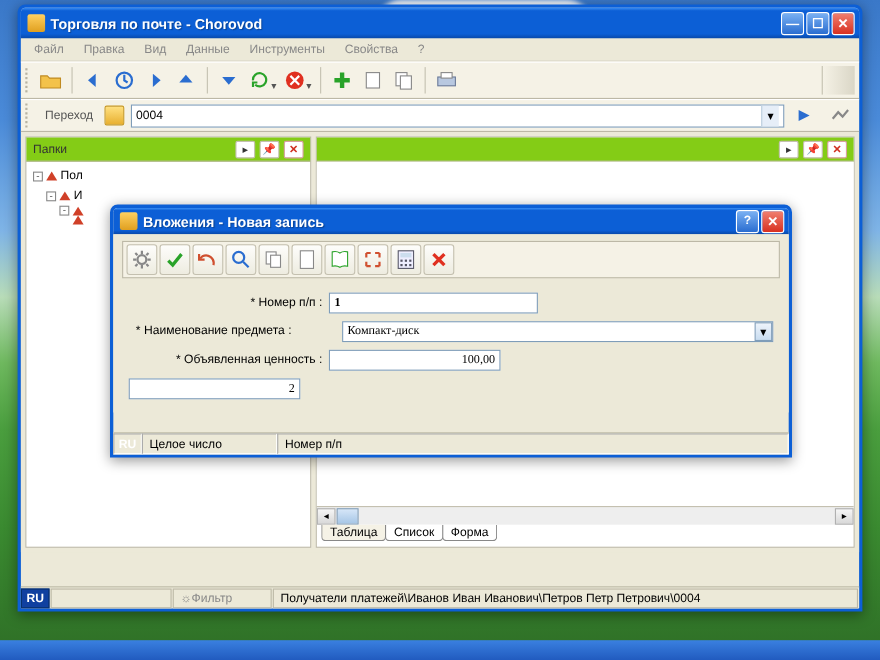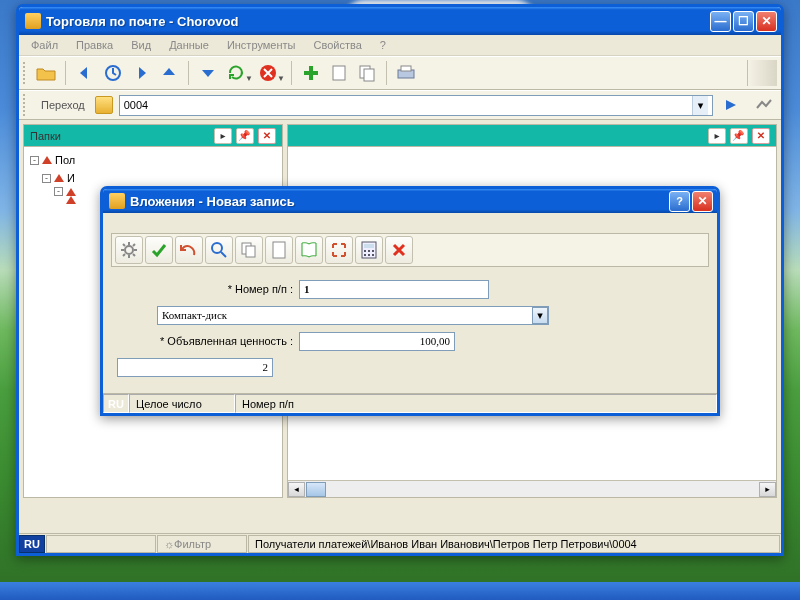--- a/index.html
+++ b/index.html
@@ -42,21 +42,21 @@
 
   .navbar { height:30px; border-top:1px solid #fff; border-bottom:1px solid #bcb8a6; background:#f5f2e6; display:flex; align-items:center; padding:0 4px; gap:6px;}
   .navlabel { color:#555; padding:0 4px;}
   .navicon { width:18px; height:18px; background:linear-gradient(#ffe080,#e8b030); border:1px solid #c89820; border-radius:2px;}
   .navfield { flex:1; height:21px; background:#fff; border:1px solid #7f9db9; padding:2px 4px; display:flex; align-items:center;}
   .navfield .ddbtn { width:16px; height:19px; border-left:1px solid #bcd; margin-left:auto; display:flex; align-items:center; justify-content:center; background:#e6eef8;}
   .svcbar { height:20px; border-top:1px solid #fff; background:#f5f2e6; display:flex; align-items:center; padding-left:8px; color:#555;}
 
   .content { position:relative; flex:1; display:flex; background:#ece9d8; height:382px;}
   .left-panel { width:260px; border:1px solid #bcb8a6; margin:4px; background:#fff; display:flex; flex-direction:column;}
-  .panel-hdr { height:22px; background:#14b8a6; border-bottom:1px solid #bcb8a6; display:flex; align-items:center; padding:4px 6px; color:#333;}
+  .panel-hdr { height:22px; background:#84cc16; border-bottom:1px solid #bcb8a6; display:flex; align-items:center; padding:4px 6px; color:#333;}
   .panel-hdr .hctrl{ margin-left:auto; display:flex; gap:4px;}
   .hbtn { width:18px; height:16px; border:1px solid #c4c0b0; border-radius:2px; background:#fff; display:flex; align-items:center; justify-content:center; font-size:10px;}
   .hbtn.x{ color:#d03020; font-weight:bold; border-color:#d8a0a0;}
   .tree { padding:4px 6px; font-size:11px; line-height:18px; color:#000;}
   .tree .row{ display:flex; align-items:center; gap:3px;}
   .tree .ind1{margin-left:12px;} .tree .ind2{margin-left:24px;} .tree .ind3{margin-left:36px;}
   .minus{width:9px;height:9px;border:1px solid #888;font-size:9px;line-height:7px;text-align:center;color:#555;}
   .up-ic{width:0;height:0;border-left:5px solid transparent;border-right:5px solid transparent;border-bottom:8px solid #d04028;}
 
   .right-panel { flex:1; border:1px solid #bcb8a6; margin:4px 4px 4px 0; background:#fff; display:flex; flex-direction:column; position:relative;}
@@ -70,21 +70,21 @@
   .tab{ border:1px solid #888; border-top:none; border-radius:0 0 4px 4px; padding:1px 7px; margin-right:-1px; background:#fff; font-size:11px;}
   .tab.sel{background:#f5f2e6;}
 
   .statusbar { position:absolute; bottom:0; left:0; right:0; height:20px; background:#ece9d8; border-top:1px solid #bcb8a6; display:flex; align-items:center;}
   .status-cell{ height:18px; border:1px solid #bcb8a6; display:flex; align-items:center; padding:0 6px; margin-right:1px; background:#ece9d8;}
   .ru { width:26px; justify-content:center; background:#1040a0; color:#fff; font-weight:bold; border:1px solid #08306a;}
 
   
   .win-dlg { top:186px; left:100px; width:620px; height:230px; border-width:3px;}
   .win-dlg .titlebar{height:24px;}
-  .dlg-body{ padding:20px 8px 4px 8px; background:#ece9d8;}
+  .dlg-body{ padding:6px 8px 4px 8px; background:#ece9d8;}
   .dlg-toolbar{ height:34px; border:1px solid #bcb8a6; background:#f5f2e6; display:flex; align-items:center; padding:0 3px; gap:2px;}
   .dbtn{ width:28px; height:28px; border:1px solid #c4c0b0; border-radius:3px; background:linear-gradient(#fdfdfb,#eeece0); display:flex; align-items:center; justify-content:center;}
   .form { padding:10px 6px 4px 6px;}
   .frow{ display:flex; align-items:center; height:24px; margin-bottom:2px;}
   .flab{ width:182px; text-align:right; padding-right:6px; color:#000;}
   .finp{ height:19px; border:1px solid #7f9db9; background:#fff; padding:1px 4px; font:11px Tahoma;}
   .finp.num{width:190px;}
   .finp.numr{width:156px; text-align:right;}
   .finp.combo{width:392px;margin-left:40px;}
   .combo-wrap{position:relative;}
@@ -262,20 +262,25 @@
           <div class="hbtn x">✕</div>
         </div>
       </div>
       <div class="blank"></div>
       <div class="hscroll">
         <div class="sbtn">◂</div>
         <div class="sthumb"></div>
         <div class="strack"></div>
         <div class="sbtn">▸</div>
       </div>
+      <div class="tabfoot">
+        <div class="tab sel">Таблица</div>
+        <div class="tab">Список</div>
+        <div class="tab">Форма</div>
+      </div>
     </div>
   </div>
 
   <div class="statusbar">
     <div class="status-cell ru">RU</div>
     <div class="status-cell" style="width:110px"></div>
     <div class="status-cell" style="width:90px;color:#888">☼ <span>Фильтр</span></div>
     <div class="status-cell" style="flex:1">Получатели платежей\Иванов Иван Иванович\Петров Петр Петрович\0004</div>
   </div>
 </div>
@@ -358,33 +363,34 @@
           </svg>
         </div>
     </div>
 
     <div class="form">
       <div class="frow">
         <div class="flab">* Номер п/п :</div>
         <input class="finp num" style="font-weight: bold;" value="1">
       </div>
       <div class="frow">
+        <div class="flab">* Наименование предмета :</div>
         <div class="combo-wrap">
           <input class="finp combo" value="Компакт-диск" style="">
           <div class="combo-btn">▾</div>
         </div>
       </div>
       <div class="frow">
         <div class="flab">* Объявленная ценность :</div>
         <input class="finp numr" value="100,00" style="">
       </div>
       <div class="frow">
         <input class="finp numr" value="2" style="">
       </div>
     </div>
   </div>
 
   <div class="dlg-status">
     <div class="cell ru" style="width:26px;justify-content:center">RU</div>
-    <div class="cell" style="width:106px">Целое число</div>
+    <div class="cell" style="width:123px">Целое число</div>
     <div class="cell" style="flex:1">Номер п/п</div>
   </div>
 </div>
 
 </body></html>

